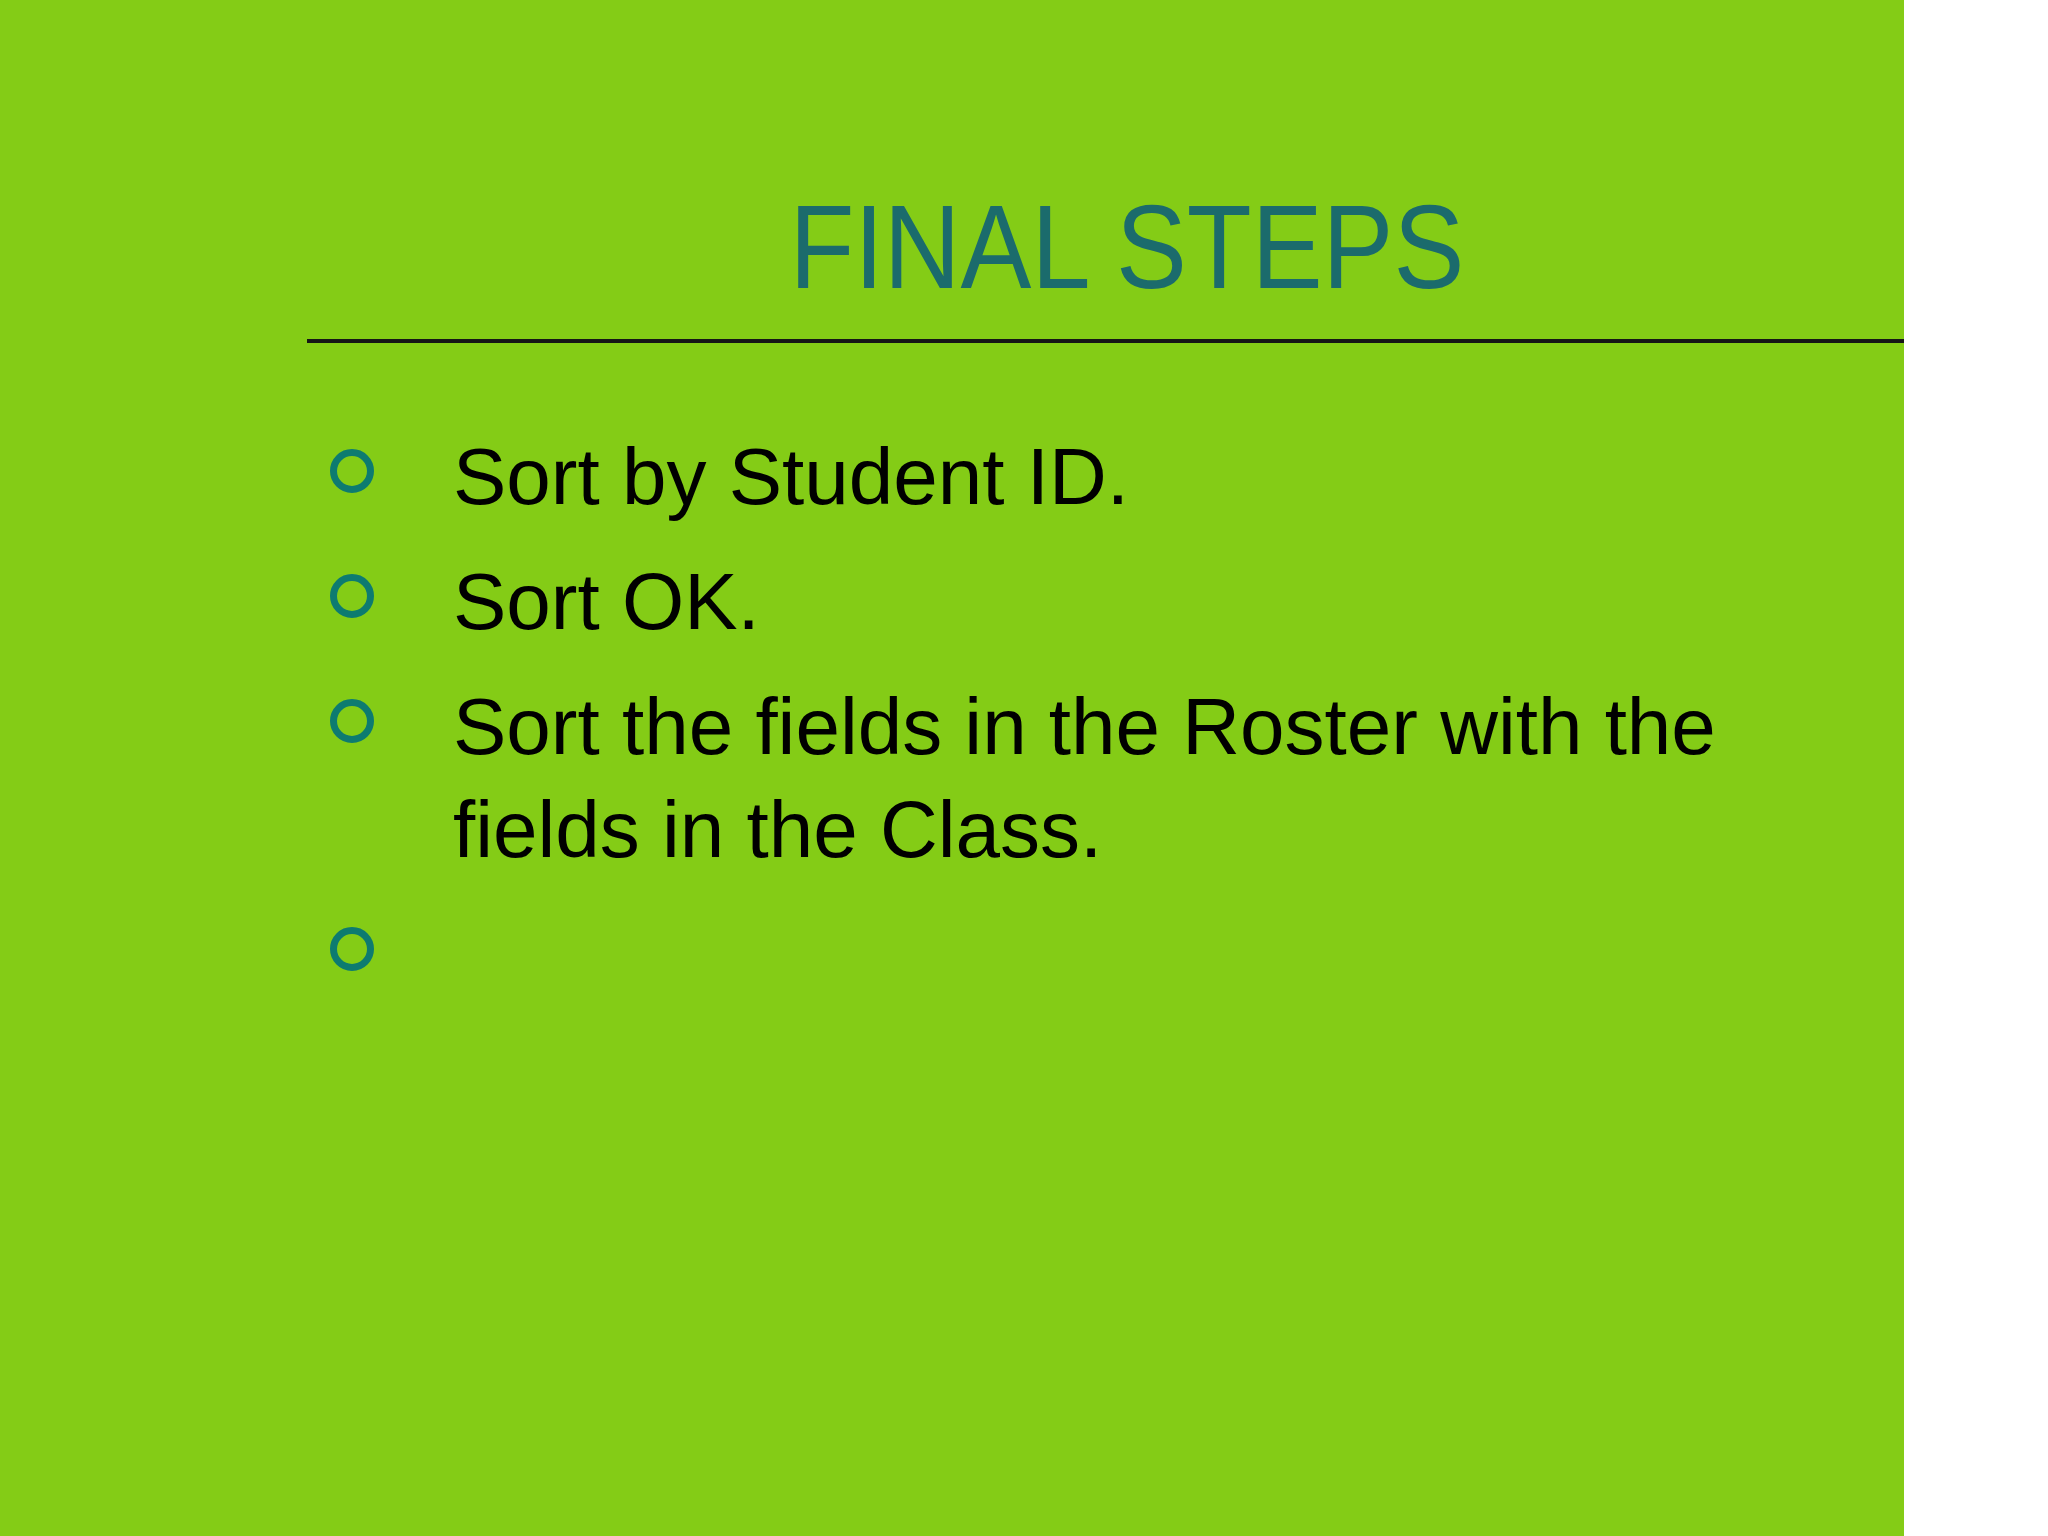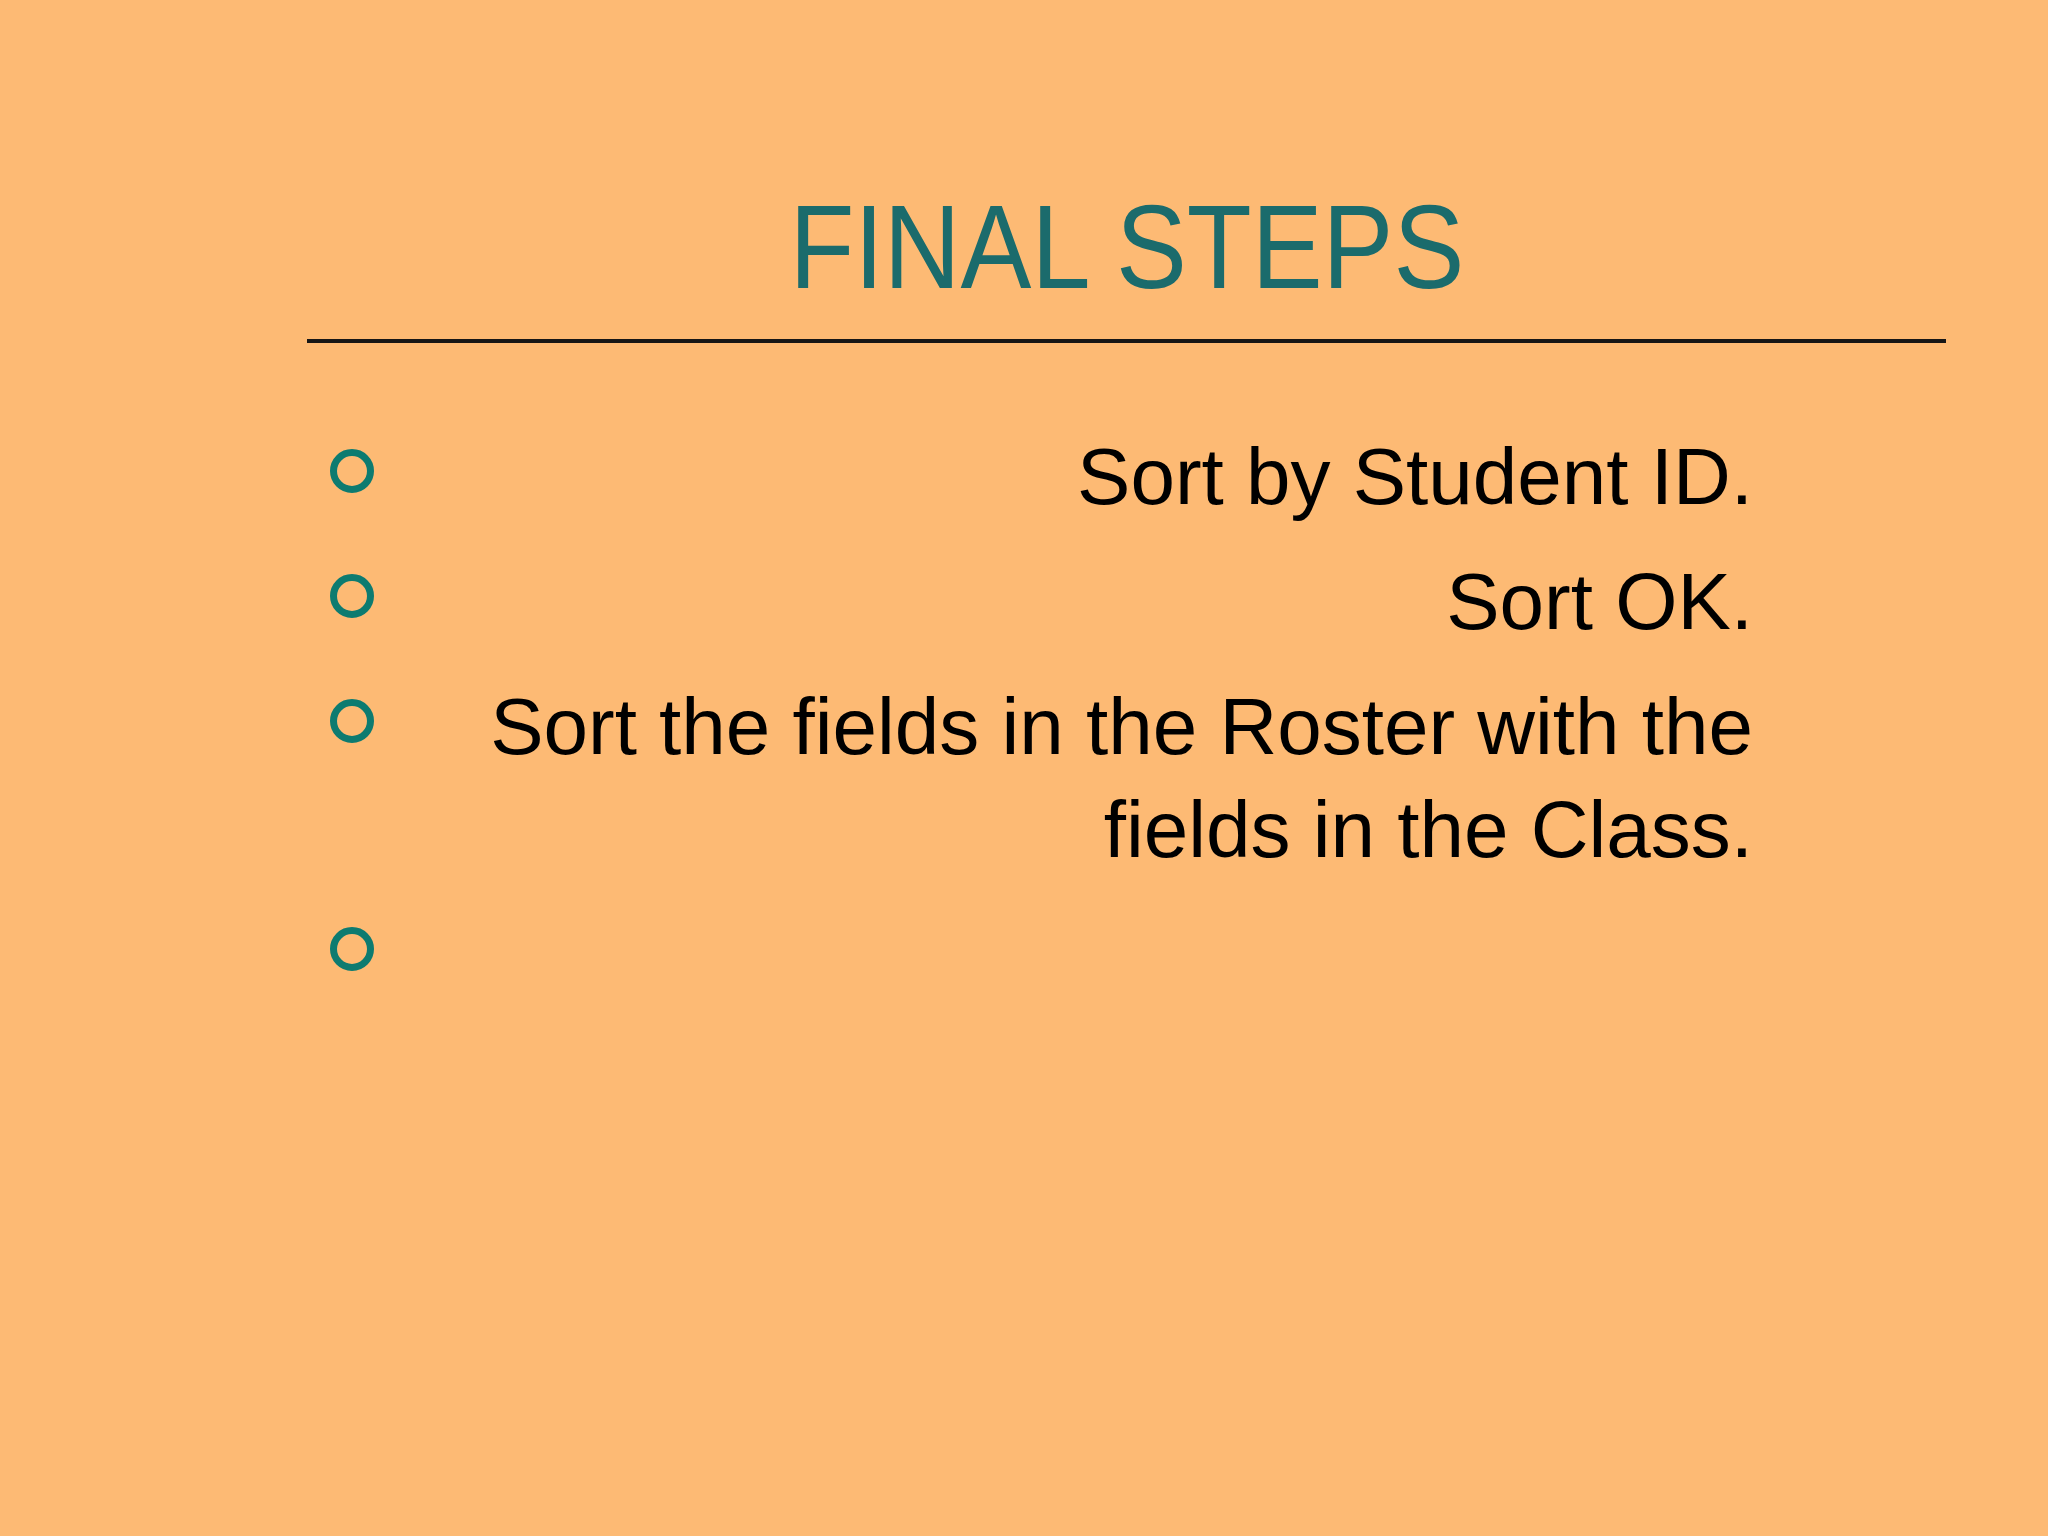--- a/index.html
+++ b/index.html
@@ -2,23 +2,23 @@
 <html><head>
 <meta charset="utf-8">
 <style>
   html, body {
     margin: 0;
     padding: 0;
     background: #ffffff;
   }
   .slide {
     position: relative;
-    width: 2048px;
+    width: 1904px;
     height: 1536px;
-    background: #fdba74;
+    background: #84cc16;
     overflow: hidden;
     font-family: "Liberation Sans", sans-serif;
   }
   .title-block {
     position: absolute;
     left: 307px;
     top: 186px;
     width: 1639px;
     text-align: center;
   }
@@ -43,21 +43,20 @@
     background: #161616;
   }
   .bullet-list {
     position: absolute;
     left: 330px;
     top: 425px;
     width: 1423px;
     margin: 0;
     padding: 0;
     list-style: none;
-    text-align: right;
   }
   .bullet-item {
     position: relative;
     padding-left: 123px;
     margin: 0 0 22px 0;
     font-size: 80px;
     line-height: 103px;
     color: #000000;
   }
   .bullet-circle {

